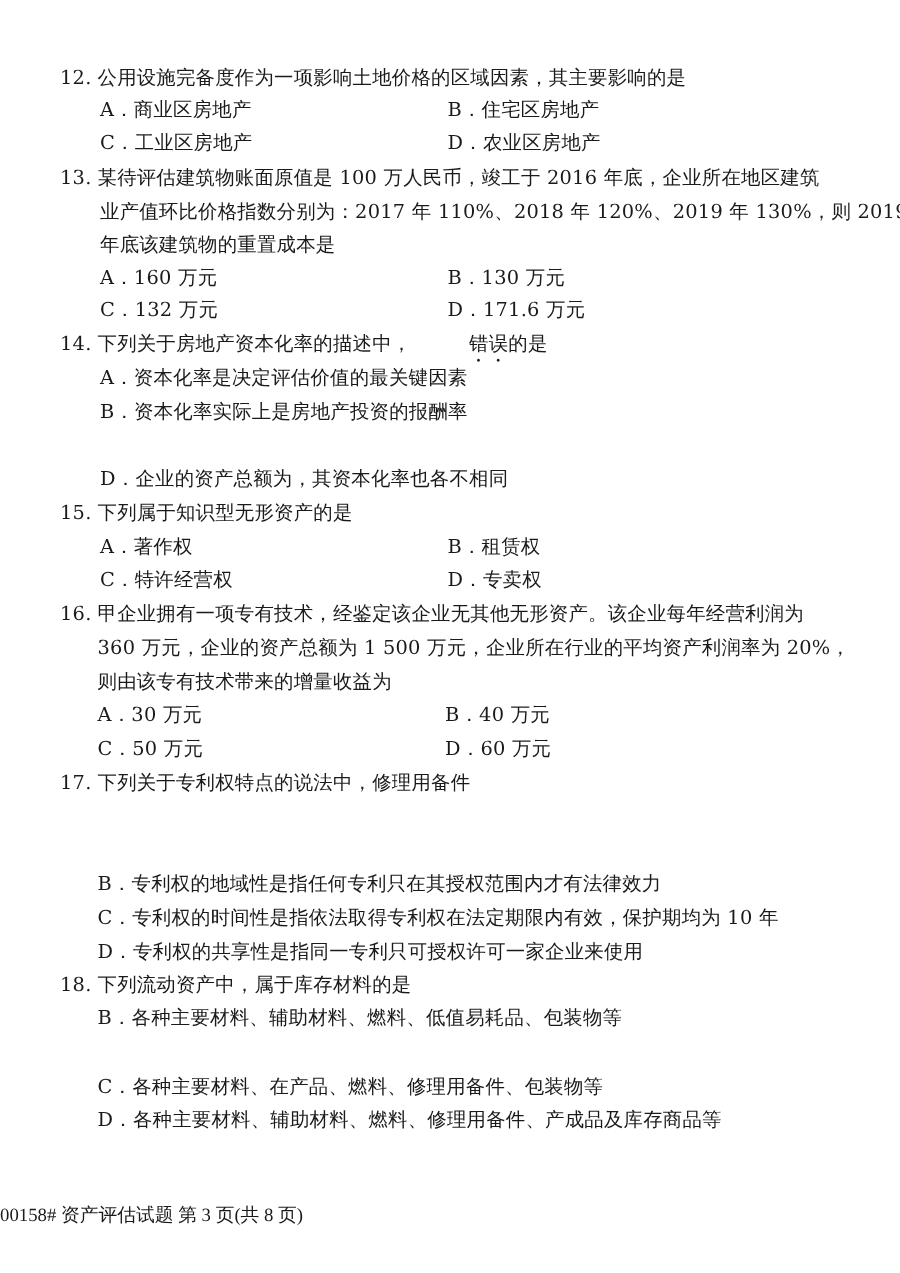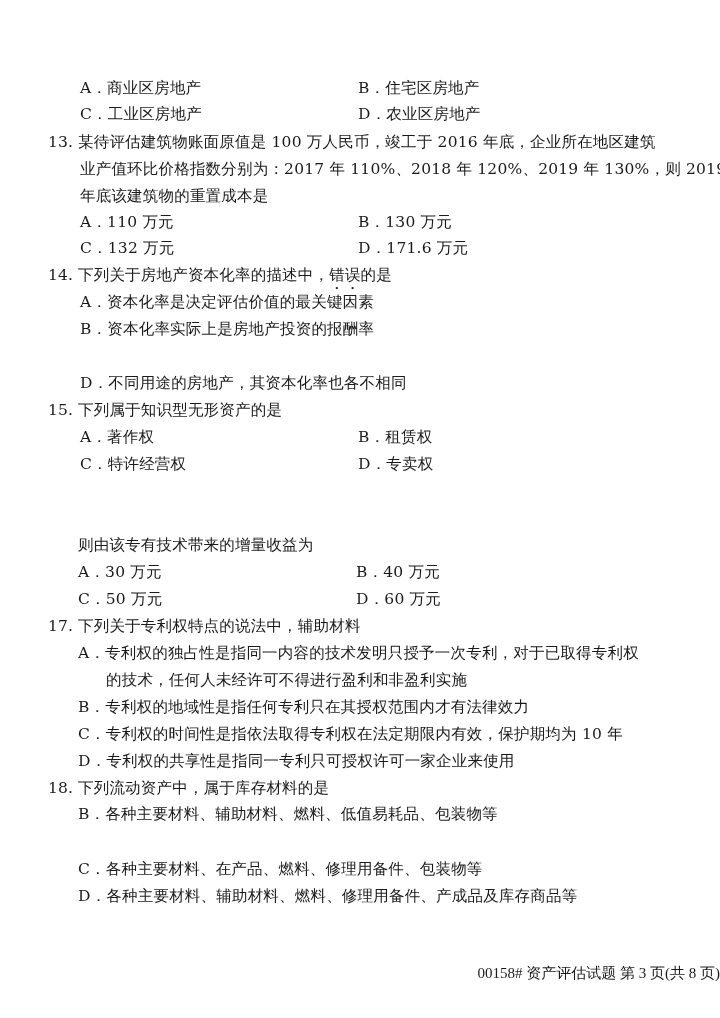--- a/index.html
+++ b/index.html
@@ -7,64 +7,65 @@
     width: 720px; height: 1018px; background: #ffffff; overflow: hidden;
     font-family: "DejaVu Serif", "Liberation Serif", serif;
     color: #1a1a1a; position: relative;
   }
   .page { position: absolute; left: 0; top: 0; width: 720px; height: 1018px; }
   .line {
     position: absolute; font-size: 15.5px; line-height: 20px; white-space: nowrap;
     letter-spacing: 0.2px;
   }
   .qnum { display: inline-block; width: 30px; }
-  .emph { text-emphasis: dot; -webkit-text-emphasis: dot; text-emphasis-position: under; -webkit-text-emphasis-position: under; }
+  .emph { text-emphasis: dot; -webkit-text-emphasis: dot; text-emphasis-position: under; margin-left: 46px; -webkit-text-emphasis-position: under; }
   .footer {
-    position: absolute; top: 963px; left: 0; width: 720px; text-align: right;
+    position: absolute; top: 963px; left: 0; width: 720px; text-align: left;
     font-size: 15px; line-height: 20px; font-family: "Liberation Serif", serif;
   }
 </style>
 </head>
 <body>
 
 <div class="page">
 
+  <div class="line" style="top:52px;left:48px"><span class="qnum">12.</span><span>公用设施完备度作为一项影响土地价格的区域因素，其主要影响的是</span></div>
   <div class="line" style="top:78px;left:80px">A．商业区房地产</div>
   <div class="line" style="top:78px;left:358px">B．住宅区房地产</div>
   <div class="line" style="top:104px;left:80px">C．工业区房地产</div>
   <div class="line" style="top:104px;left:358px">D．农业区房地产</div>
 
   <div class="line" style="top:132px;left:48px"><span class="qnum">13.</span><span>某待评估建筑物账面原值是 100 万人民币，竣工于 2016 年底，企业所在地区建筑</span></div>
   <div class="line" style="top:159px;left:80px">业产值环比价格指数分别为：2017 年 110%、2018 年 120%、2019 年 130%，则 2019</div>
   <div class="line" style="top:186px;left:80px">年底该建筑物的重置成本是</div>
-  <div class="line" style="top:212px;left:80px">A．110 万元</div>
+  <div class="line" style="top:212px;left:80px">A．160 万元</div>
   <div class="line" style="top:212px;left:358px">B．130 万元</div>
   <div class="line" style="top:238px;left:80px">C．132 万元</div>
   <div class="line" style="top:238px;left:358px">D．171.6 万元</div>
 
   <div class="line" style="top:265px;left:48px"><span class="qnum">14.</span><span>下列关于房地产资本化率的描述中，</span><span class="emph">错误</span><span>的是</span></div>
   <div class="line" style="top:292px;left:80px">A．资本化率是决定评估价值的最关键因素</div>
   <div class="line" style="top:319px;left:80px">B．资本化率实际上是房地产投资的报酬率</div>
-  <div class="line" style="top:373px;left:80px">D．不同用途的房地产，其资本化率也各不相同</div>
+  <div class="line" style="top:373px;left:80px">D．企业的资产总额为，其资本化率也各不相同</div>
 
   <div class="line" style="top:400px;left:48px"><span class="qnum">15.</span><span>下列属于知识型无形资产的是</span></div>
   <div class="line" style="top:427px;left:80px">A．著作权</div>
   <div class="line" style="top:427px;left:358px">B．租赁权</div>
   <div class="line" style="top:454px;left:80px">C．特许经营权</div>
   <div class="line" style="top:454px;left:358px">D．专卖权</div>
 
+  <div class="line" style="top:481px;left:48px"><span class="qnum">16.</span><span>甲企业拥有一项专有技术，经鉴定该企业无其他无形资产。该企业每年经营利润为</span></div>
+  <div class="line" style="top:508px;left:78px">360 万元，企业的资产总额为 1 500 万元，企业所在行业的平均资产利润率为 20%，</div>
   <div class="line" style="top:535px;left:78px">则由该专有技术带来的增量收益为</div>
   <div class="line" style="top:562px;left:78px">A．30 万元</div>
   <div class="line" style="top:562px;left:356px">B．40 万元</div>
   <div class="line" style="top:589px;left:78px">C．50 万元</div>
   <div class="line" style="top:589px;left:356px">D．60 万元</div>
 
-  <div class="line" style="top:616px;left:48px"><span class="qnum">17.</span><span>下列关于专利权特点的说法中，辅助材料</span></div>
-  <div class="line" style="top:643px;left:78px">A．专利权的独占性是指同一内容的技术发明只授予一次专利，对于已取得专利权</div>
-  <div class="line" style="top:670px;left:106px">的技术，任何人未经许可不得进行盈利和非盈利实施</div>
+  <div class="line" style="top:616px;left:48px"><span class="qnum">17.</span><span>下列关于专利权特点的说法中，修理用备件</span></div>
   <div class="line" style="top:697px;left:78px">B．专利权的地域性是指任何专利只在其授权范围内才有法律效力</div>
   <div class="line" style="top:724px;left:78px">C．专利权的时间性是指依法取得专利权在法定期限内有效，保护期均为 10 年</div>
   <div class="line" style="top:751px;left:78px">D．专利权的共享性是指同一专利只可授权许可一家企业来使用</div>
 
   <div class="line" style="top:778px;left:48px"><span class="qnum">18.</span><span>下列流动资产中，属于库存材料的是</span></div>
   <div class="line" style="top:804px;left:78px">B．各种主要材料、辅助材料、燃料、低值易耗品、包装物等</div>
   <div class="line" style="top:859px;left:78px">C．各种主要材料、在产品、燃料、修理用备件、包装物等</div>
   <div class="line" style="top:886px;left:78px">D．各种主要材料、辅助材料、燃料、修理用备件、产成品及库存商品等</div>
 
   <div class="footer">00158# 资产评估试题 第 3 页(共 8 页)</div>

